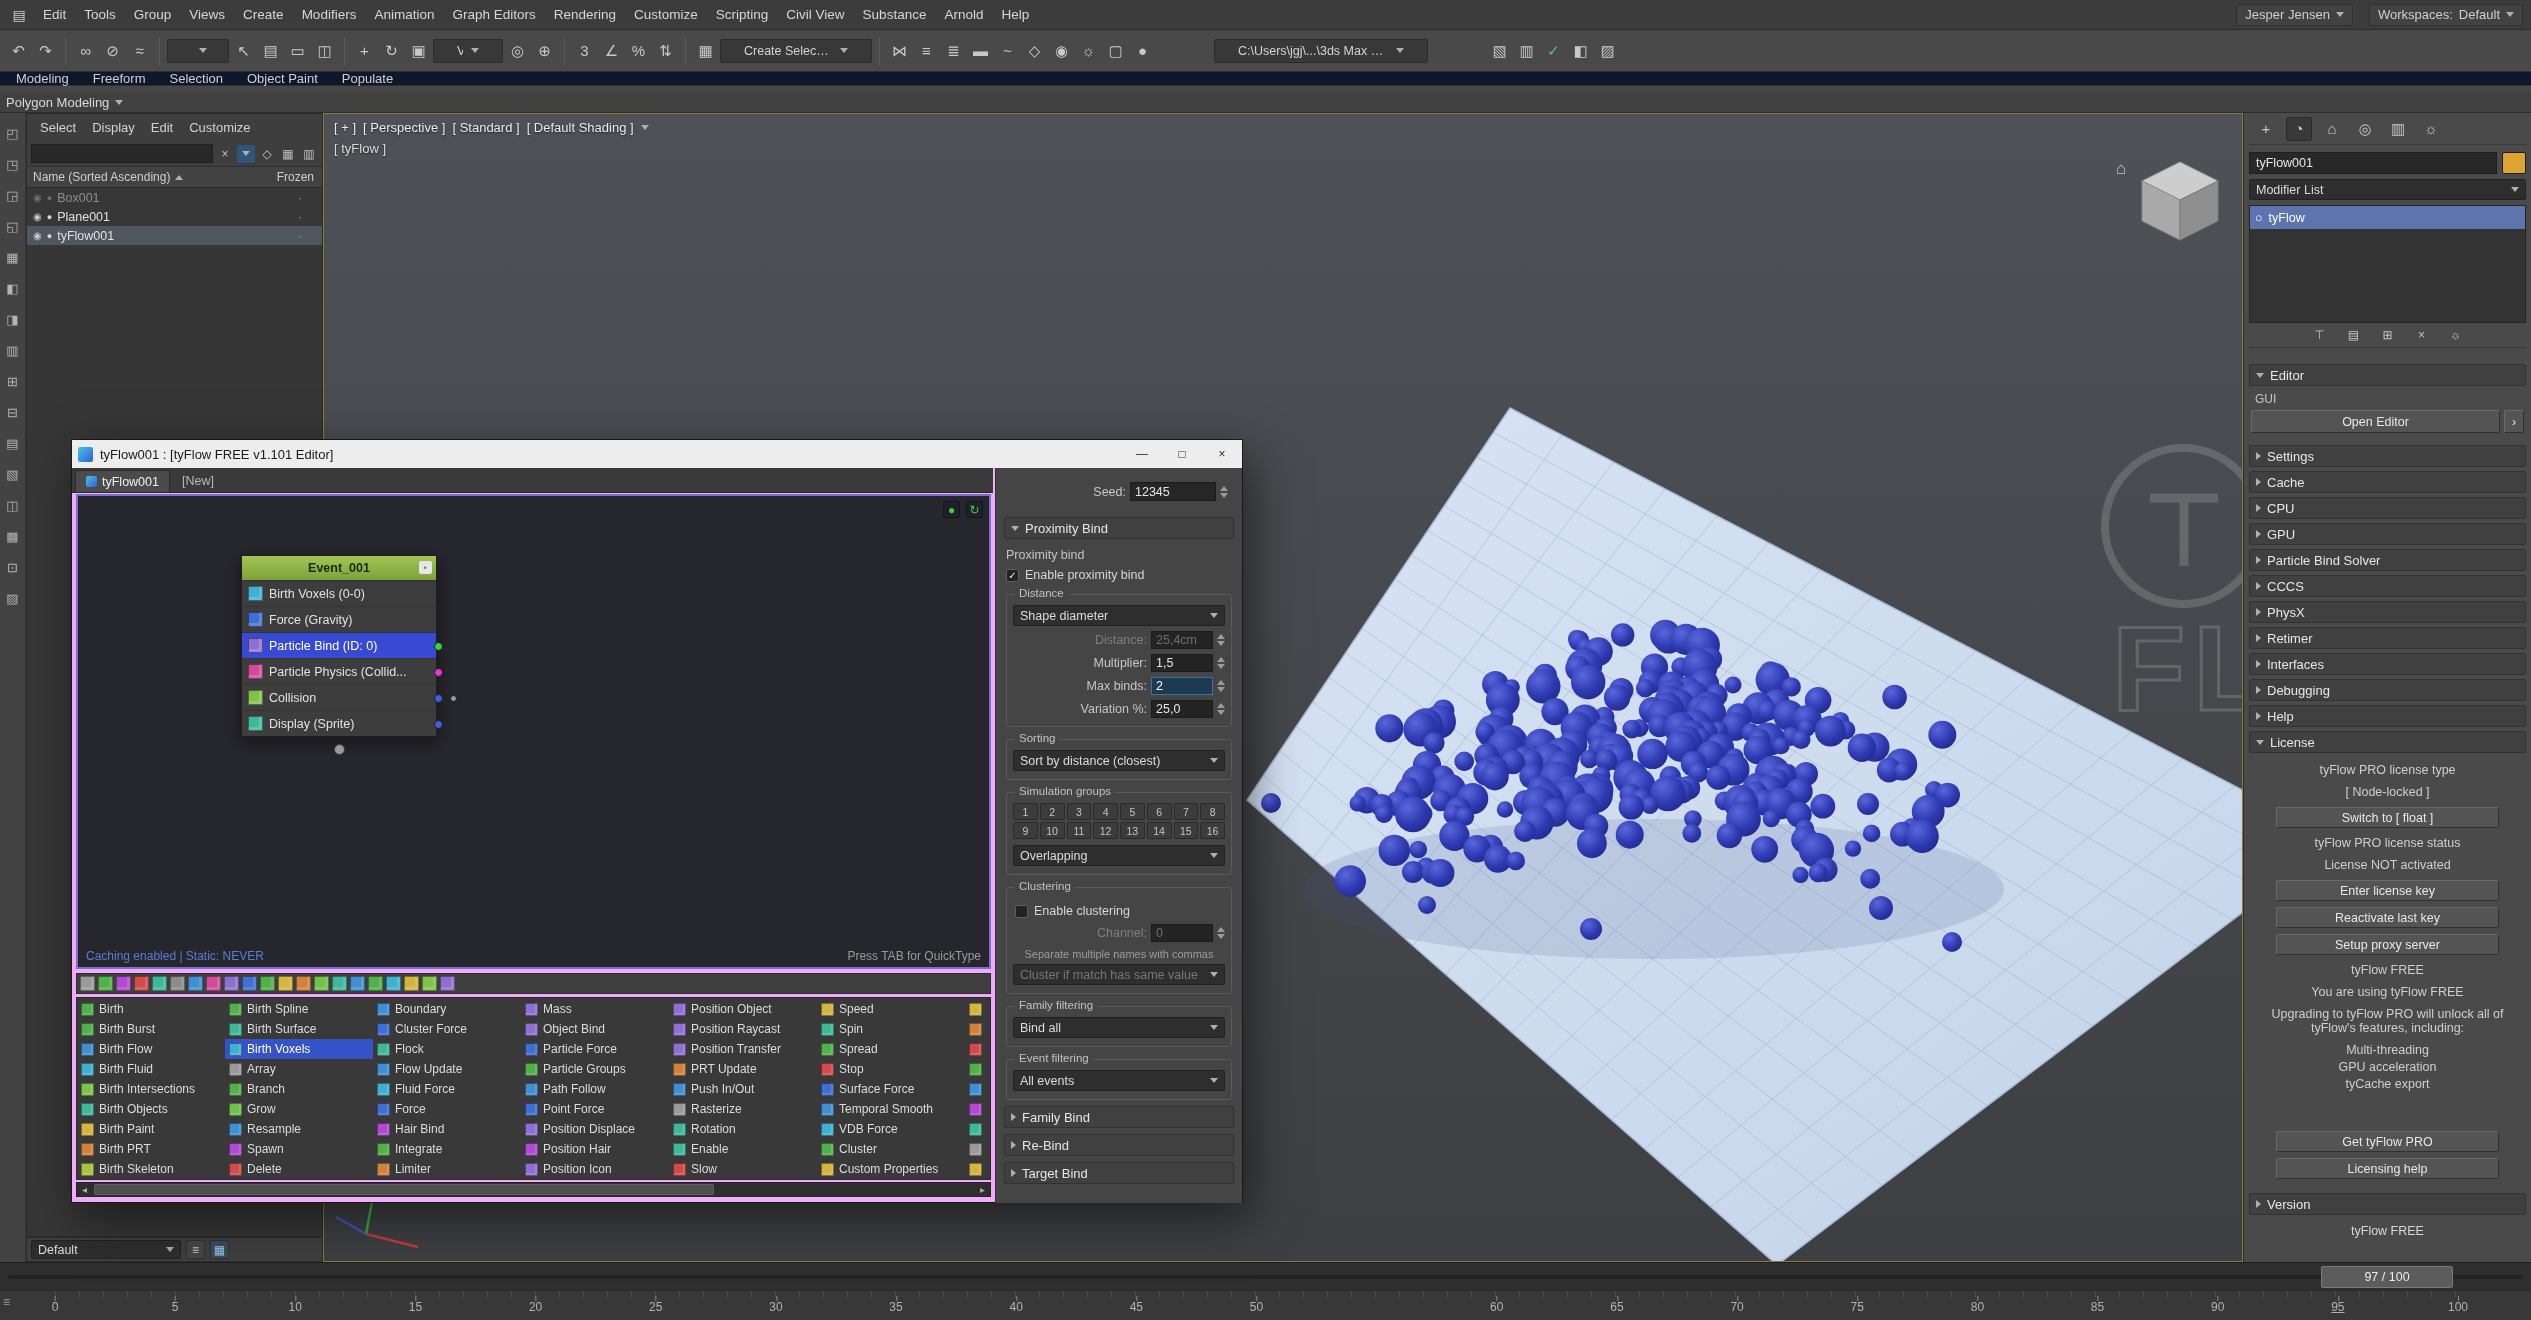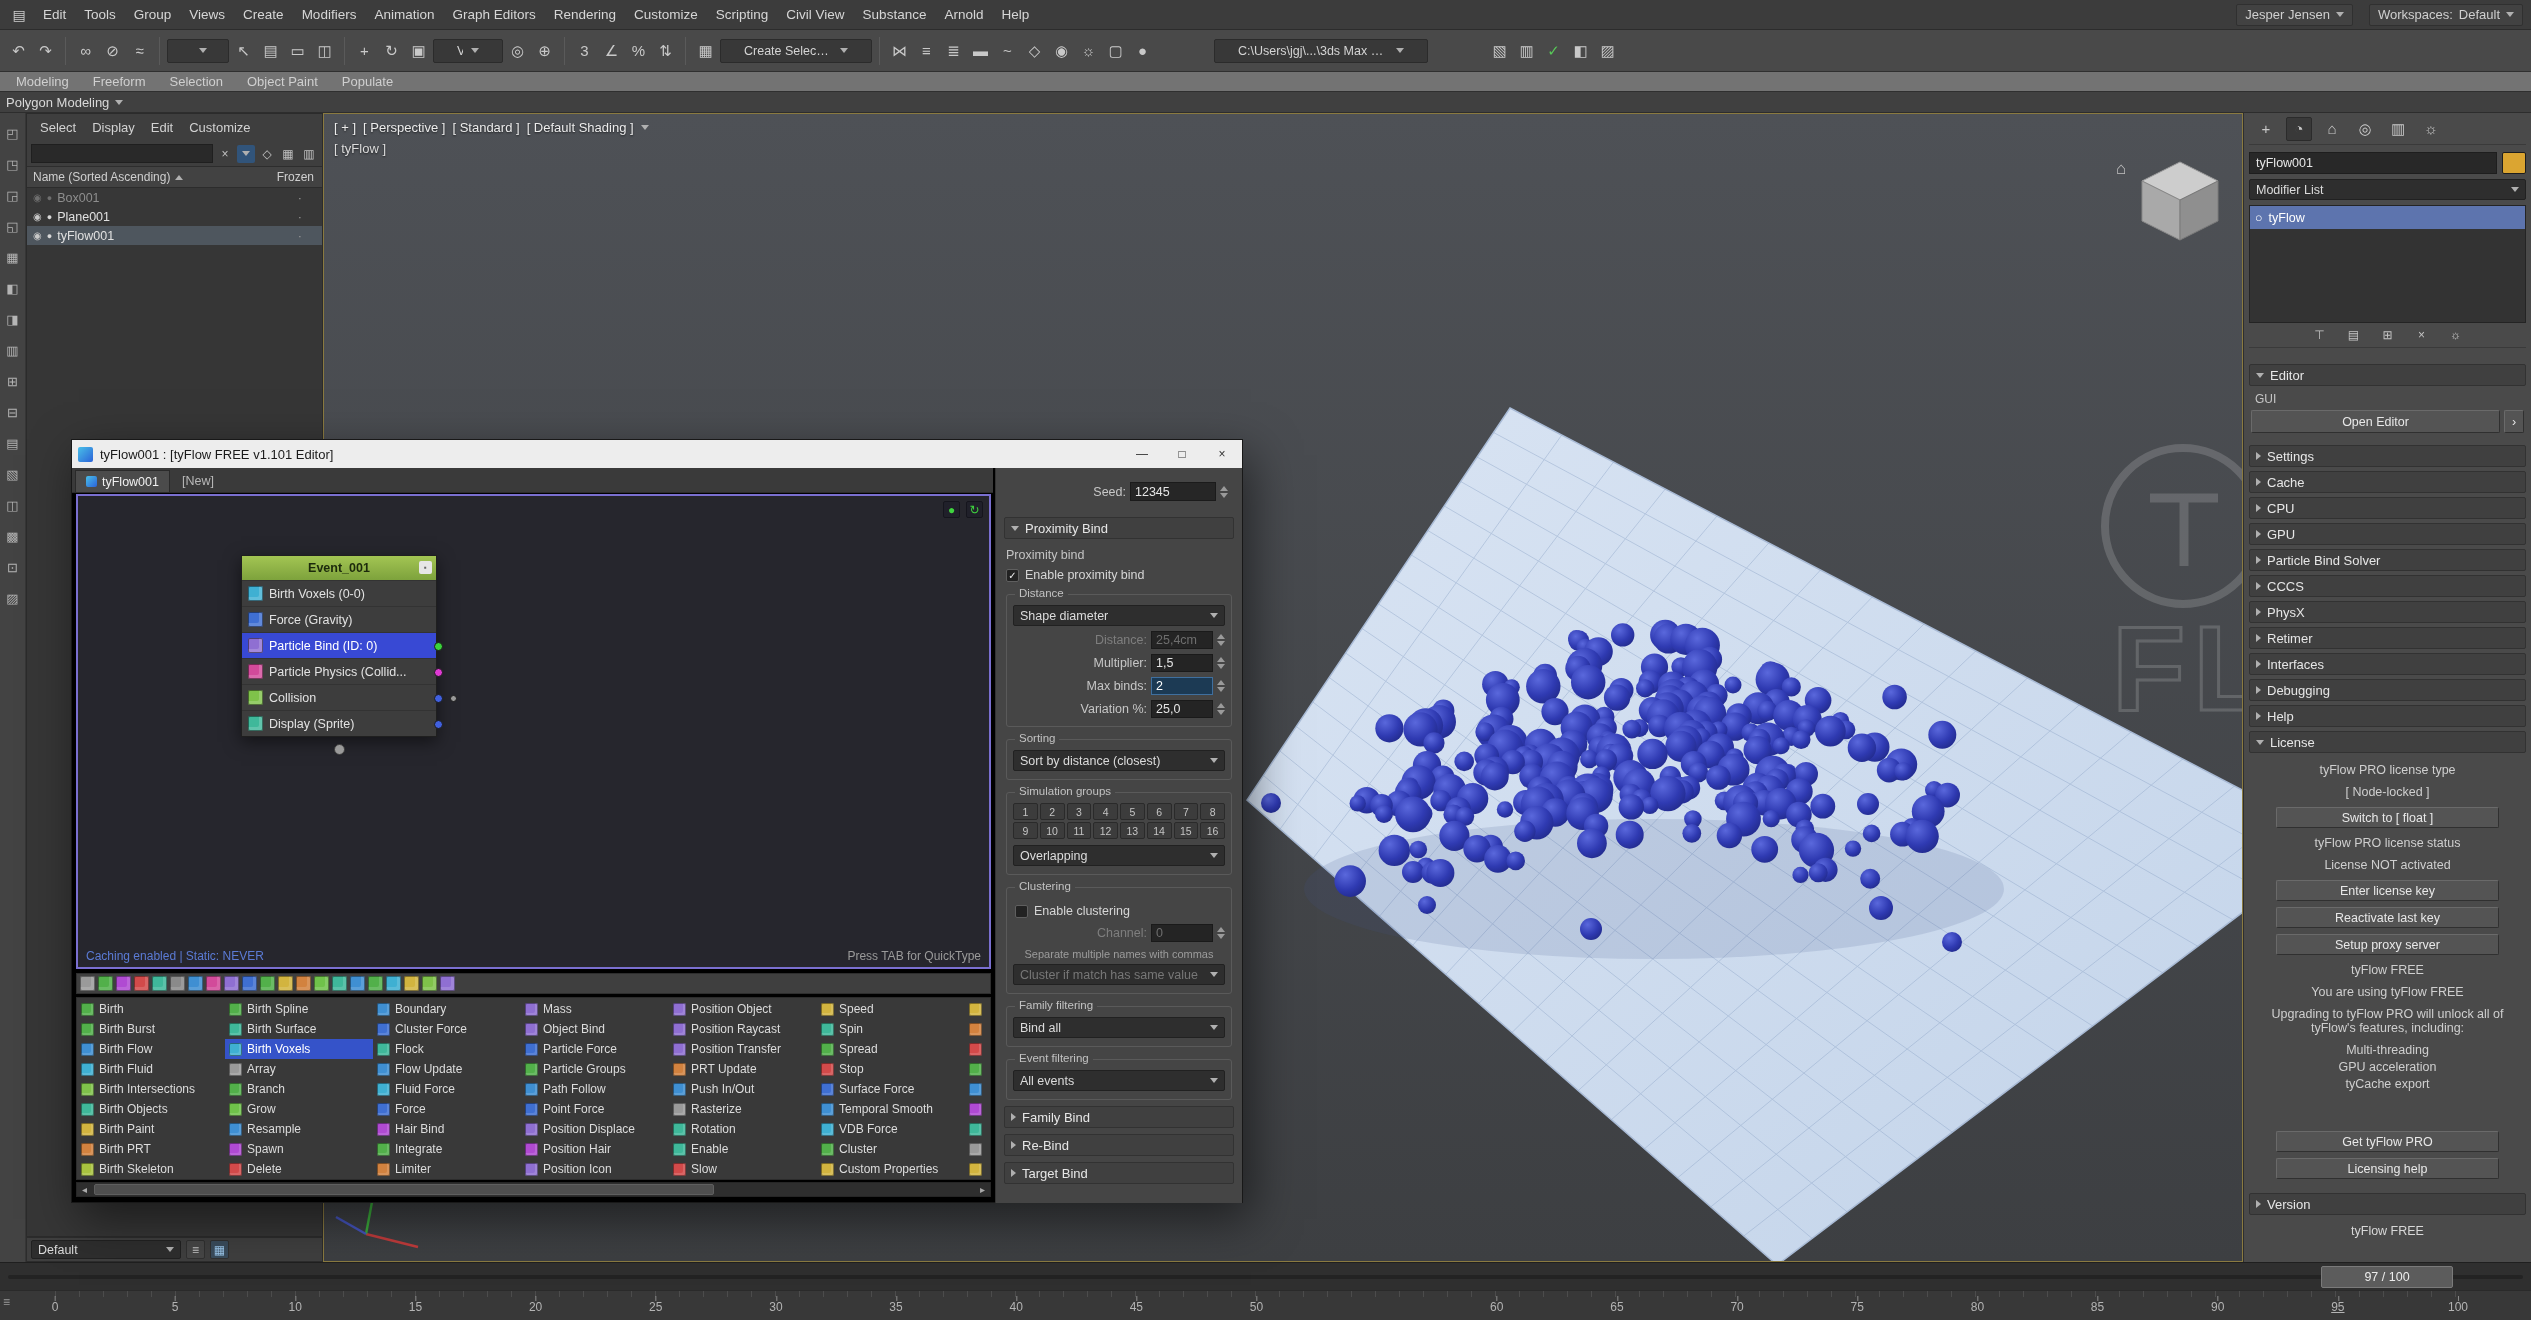--- a/index.html
+++ b/index.html
@@ -20,21 +20,21 @@
   .mb-right{margin-left:auto;display:flex;gap:16px;align-items:center;font-size:13px;color:#cfcfcf}
   .user-btn,.ws-btn{display:flex;align-items:center;gap:6px;background:#424242;border:1px solid #303030;border-radius:2px;height:22px;padding:0 8px;white-space:nowrap}
   
   .toolbar{position:absolute;top:30px;left:0;right:0;height:42px;background:#494949;border-bottom:1px solid #303030;display:flex;align-items:center;padding:0 6px;gap:2px;overflow:hidden;z-index:5}
   .tb-icon{width:25px;height:25px;display:flex;align-items:center;justify-content:center;font-size:15px;color:#c9c9c9;border-radius:2px;flex:none}
   .tb-sep{width:1px;height:28px;background:#383838;border-right:1px solid #5a5a5a;margin:0 5px;flex:none}
   .tb-dd{height:24px;background:#383838;border:1px solid #2b2b2b;border-radius:2px;display:flex;align-items:center;padding:0 23px;gap:8px;font-size:12.5px;color:#d4d4d4;white-space:nowrap;overflow:hidden;flex:none}
   .tb-dd .lbl{overflow:hidden;text-overflow:ellipsis}
   .tb-gap{width:55px;flex:none}
   
-  .ribbon-tabs{position:absolute;top:72px;left:0;right:0;height:20px;background:#737373;display:flex;align-items:center;padding-left:4px;font-size:13px;color:#cfcfcf;border-bottom:1px solid #2f2f2f;z-index:5}
+  .ribbon-tabs{position:absolute;top:72px;left:0;right:0;height:14px;background:#0f172a;display:flex;align-items:center;padding-left:4px;font-size:13px;color:#cfcfcf;border-bottom:1px solid #2f2f2f;z-index:5}
   .ribbon-tab{padding:0 12px;line-height:20px;white-space:nowrap}
   .ribbon-sub{position:absolute;top:92px;left:0;right:0;height:21px;background:#404040;border-bottom:1px solid #2d2d2d;display:flex;align-items:center;gap:6px;padding-left:6px;font-size:13px;color:#d8d8d8;z-index:5}
   
   .left-dock{position:absolute;left:0;top:113px;width:26px;height:1149px;background:#434343;border-right:1px solid #363636;display:flex;flex-direction:column;align-items:center;padding-top:10px;gap:11px}
   .dock-icon{width:20px;height:20px;display:flex;align-items:center;justify-content:center;color:#b5b5b5;font-size:13px}
   
   .explorer{position:absolute;left:26px;top:113px;width:297px;height:1124px;background:#373737;border:1px solid #2b2b2b;display:flex;flex-direction:column}
   .ex-menus{height:27px;display:flex;align-items:center;gap:2px;padding:0 6px;background:#3e3e3e;font-size:13px;color:#d2d2d2;flex:none}
   .ex-menus span{padding:0 7px;white-space:nowrap}
   .ex-search{height:26px;display:flex;align-items:center;gap:3px;padding:0 4px;background:#3e3e3e;border-bottom:1px solid #2d2d2d;flex:none}
@@ -88,21 +88,21 @@
   .btn{background:#545454;border:1px solid #6a6a6a;border-bottom-color:#303030;border-right-color:#303030;border-radius:2px;color:#e8e8e8;display:flex;align-items:center;justify-content:center;font-size:12.5px}
   .open-btn{flex:1;height:23px}
   .mini-btn{width:20px;height:23px}
   .lic-content{padding:2px 2px 4px;text-align:center}
   .lic-line{margin:8px 0;color:#cfcfcf}
   .lic-btn{height:21px;width:82%;margin:6px auto}
   .lic-feat{margin:3px 0;color:#cfcfcf}
   .get-btn{margin-top:40px}
   .version-value{text-align:center;margin-top:9px;color:#d8d8d8;font-size:12.5px}
   
-  .tw{position:absolute;left:71px;top:439px;width:1172px;height:764px;background:#000000;border:1px solid #181818;box-shadow:8px 16px 44px rgba(0,0,0,.5);z-index:40}
+  .tw{position:absolute;left:71px;top:439px;width:1172px;height:764px;background:#f0abfc;border:1px solid #181818;box-shadow:8px 16px 44px rgba(0,0,0,.5);z-index:40}
   .tw-title{height:28px;background:#ededed;display:flex;align-items:center;padding-left:6px;gap:7px;font-size:13px;color:#1a1a1a}
   .tw-appicon{width:15px;height:15px;border-radius:2px;background:linear-gradient(135deg,#49c0e8,#2b62d8);flex:none}
   .tw-btns{margin-left:auto;display:flex;height:28px}
   .tw-btn{width:40px;display:flex;align-items:center;justify-content:center;font-size:12px;color:#333}
   .tw-tabs{position:absolute;left:0;top:28px;width:921px;height:25px;background:#3a3a3a;border-bottom:1px solid #2c2c2c;display:flex;align-items:flex-end;padding-left:3px;gap:2px}
   .tw-tab{height:22px;display:flex;align-items:center;gap:5px;padding:0 10px;font-size:12.5px;color:#b8b8b8}
   .tw-tab.active{background:#4b4b4b;border:1px solid #2a2a2a;border-bottom:none;color:#f0f0f0}
   .tab-ic{width:11px;height:11px;border-radius:2px;background:linear-gradient(135deg,#49c0e8,#2b62d8)}
   .tw-canvas{position:absolute;left:4px;top:54px;width:915px;height:475px;background:#26262d;border:2px solid #7a6fd0;overflow:visible}
   .node{position:absolute;left:163px;top:59px;width:196px;background:#3d3d3d;border:1px solid #1f1f1f;box-shadow:0 5px 16px rgba(0,0,0,.5)}

